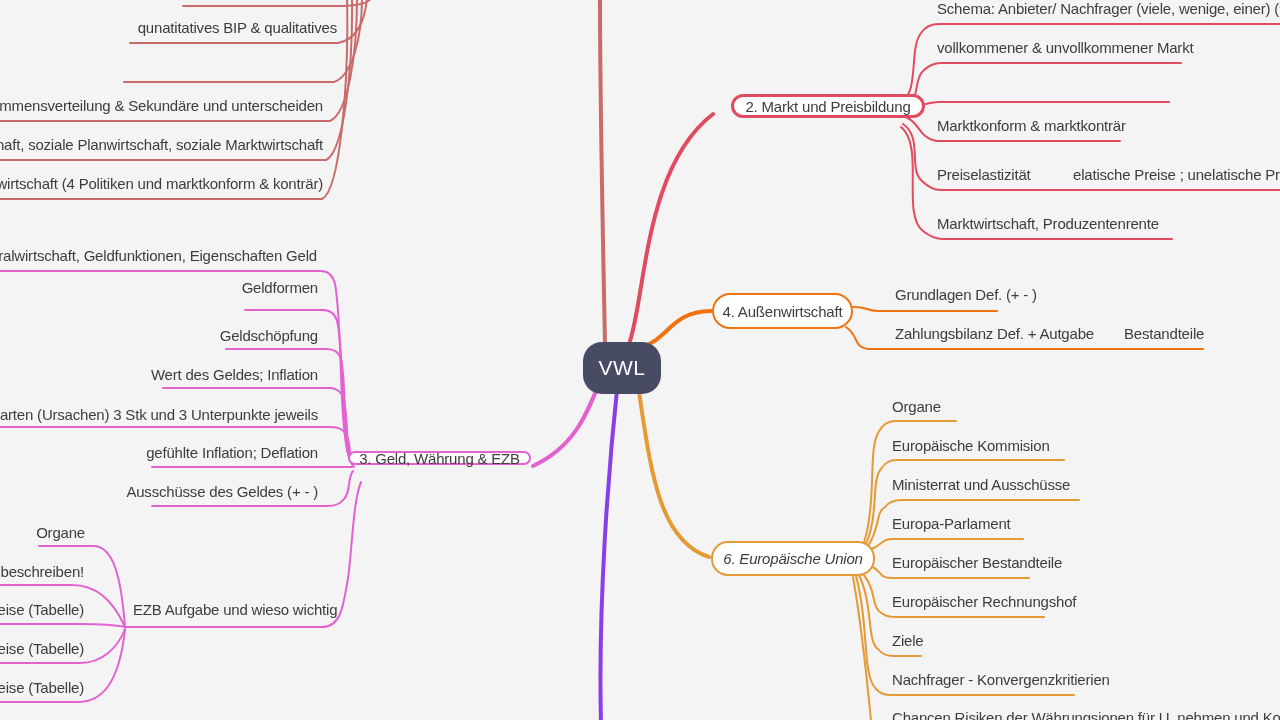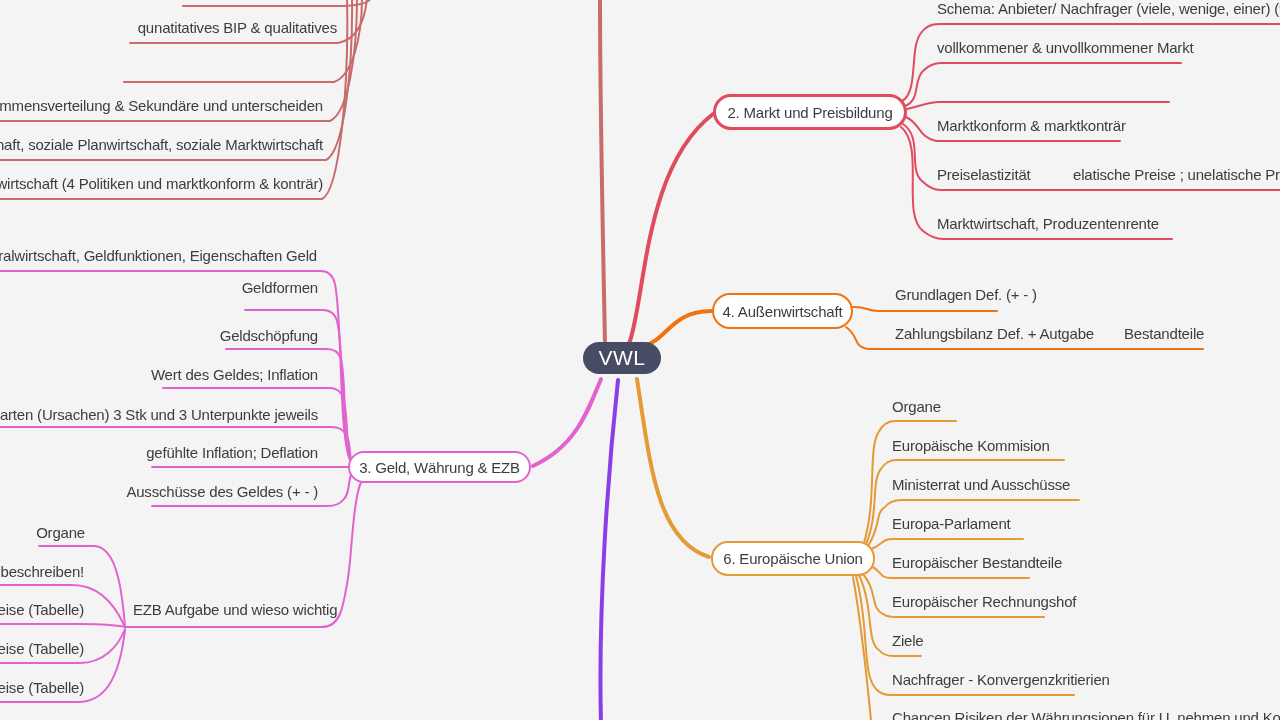--- a/index.html
+++ b/index.html
@@ -25,21 +25,21 @@
     font-size:15px;line-height:18px;letter-spacing:-0.2px;
   }
   .node{
     position:absolute;z-index:4;box-sizing:border-box;
     background:#ffffff;display:flex;align-items:center;justify-content:center;
     font-size:15px;white-space:nowrap;letter-spacing:-0.2px;
   }
   .node.b2{border:3px solid var(--branch2);border-radius:18px;}
   .node.b3{border:2.5px solid var(--branch3);border-radius:16px;}
   .node.b4{border:2.5px solid var(--branch4);border-radius:18px;text-align:center;}
-  .node.b6{border:2.5px solid var(--branch6);border-radius:17px;}
+  .node.b6{border:2.5px solid var(--branch6);border-radius:17px;font-style:italic;}
   .root{
     position:absolute;z-index:5;box-sizing:border-box;
     background:var(--root-fill,#474b63);color:var(--root-text,#fff);
     border-radius:19px;display:flex;align-items:center;justify-content:center;
     font-size:21px;letter-spacing:0.5px;
   }
 </style>
 </head>
 <body>
 
@@ -142,20 +142,20 @@
   <div class="lbl" style="left:892px;top:398px">Organe</div>
   <div class="lbl" style="left:892px;top:437px">Europäische Kommision</div>
   <div class="lbl" style="left:892px;top:476px">Ministerrat und Ausschüsse</div>
   <div class="lbl" style="left:892px;top:515px">Europa-Parlament</div>
   <div class="lbl" style="left:892px;top:554px">Europäischer Bestandteile</div>
   <div class="lbl" style="left:892px;top:593px">Europäischer Rechnungshof</div>
   <div class="lbl" style="left:892px;top:632px">Ziele</div>
   <div class="lbl" style="left:892px;top:671px">Nachfrager - Konvergenzkritierien</div>
   <div class="lbl" style="left:892px;top:709px">Chancen Risiken der Währungsionen für U..nehmen und Konsu</div>
 
-  <div class="node b2" style="left:713px;top:94px;width:194px;height:36px">2. Markt und Preisbildung</div>
-  <div class="node b3" style="left:348px;top:451px;width:183px;height:32px">3. Geld, Währung &amp; EZB</div>
+  <div class="node b2" style="left:731px;top:94px;width:194px;height:24px">2. Markt und Preisbildung</div>
+  <div class="node b3" style="left:348px;top:451px;width:183px;height:14px">3. Geld, Währung &amp; EZB</div>
   <div class="node b4" style="left:712px;top:293px;width:141px;height:36px">4. Außenwirtschaft</div>
   <div class="node b6" style="left:711px;top:541px;width:164px;height:35px">6. Europäische Union</div>
 
-  <div class="root" style="left:583px;top:342px;width:78px;height:32px">VWL</div>
+  <div class="root" style="left:583px;top:342px;width:78px;height:52px">VWL</div>
 
 </div>
 
 </body></html>

